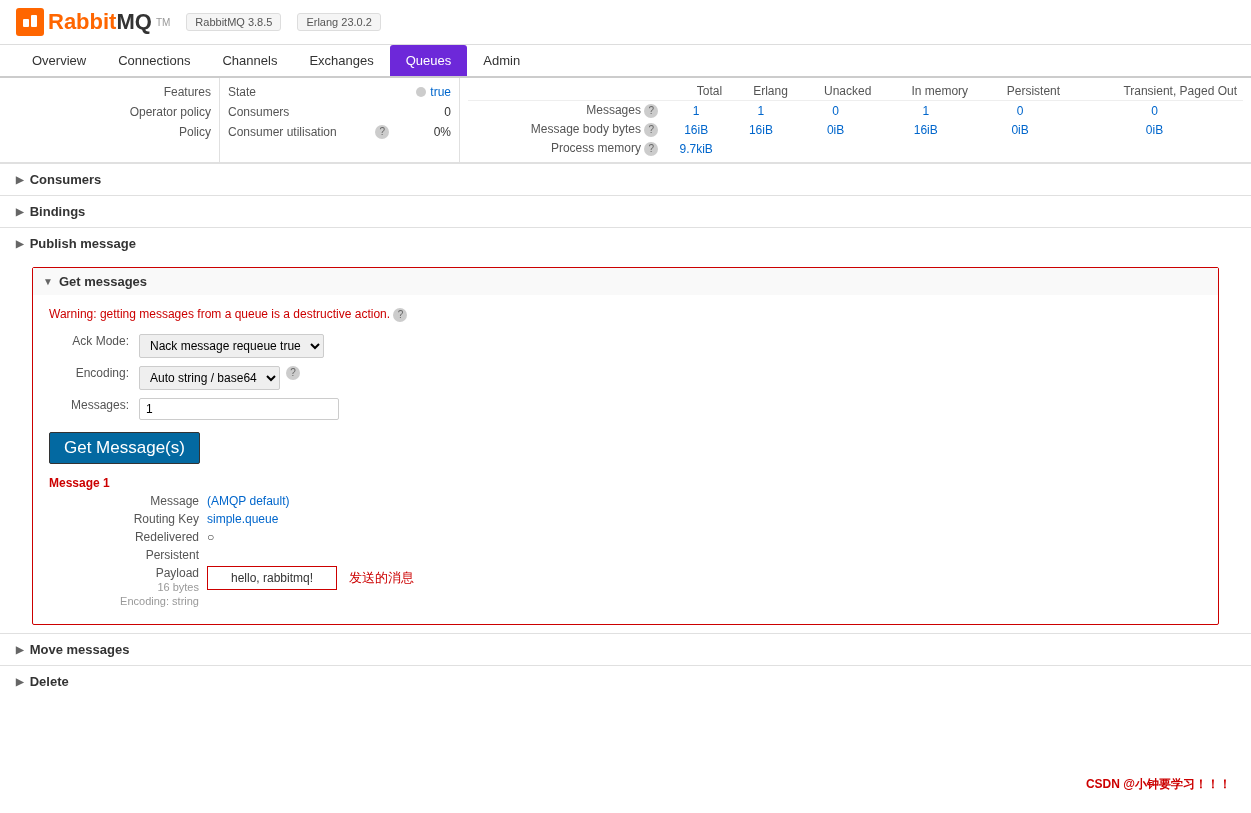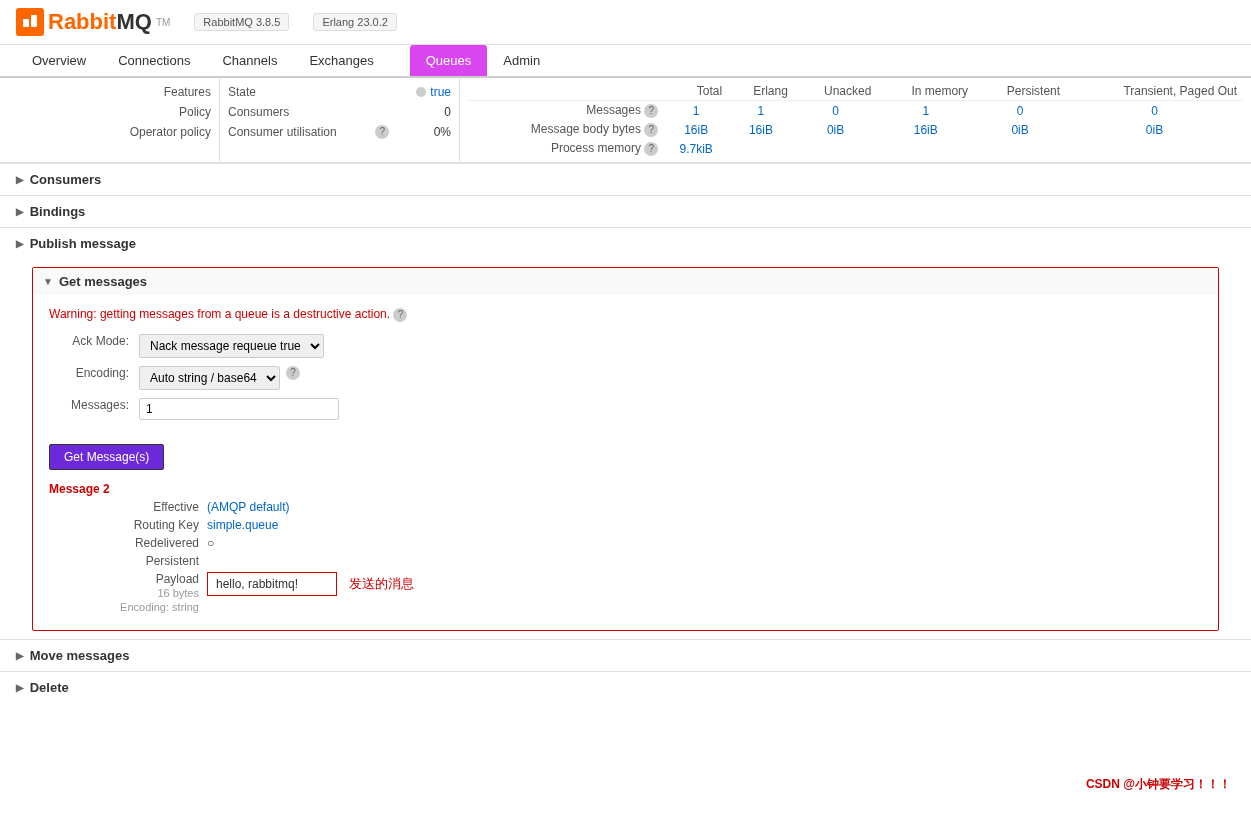--- a/index.html
+++ b/index.html
@@ -1,30 +1,30 @@
 <!DOCTYPE html>
 <html><head>
   <meta charset="utf-8">
   <style>
     * { box-sizing: border-box; margin: 0; padding: 0; }
     body { font-family: Arial, sans-serif; font-size: 12px; color: #333; background: #fff; }
 
     
-    .top-bar { display: flex; align-items: center; padding: 8px 16px; border-bottom: 1px solid #ddd; gap: 24px; }
+    .top-bar { display: flex; align-items: center; padding: 8px 16px; border-bottom: 1px solid #ddd; gap: 16px; }
     .logo { display: flex; align-items: center; gap: 4px; }
     .logo-icon { width: 28px; height: 28px; background: #ff6600; border-radius: 3px; display: flex; align-items: center; justify-content: center; }
     .logo-icon svg { fill: white; }
     .logo-text { font-size: 22px; font-weight: bold; color: #333; }
     .logo-tm { font-size: 10px; color: #999; vertical-align: super; }
     .version-badge { background: #f5f5f5; border: 1px solid #ddd; border-radius: 3px; padding: 2px 8px; font-size: 11px; color: #555; }
 
     
     .nav-bar { display: flex; border-bottom: 2px solid #ccc; padding: 0 16px; background: #fff; }
     .nav-item { padding: 8px 16px; cursor: pointer; font-size: 13px; color: #333; border: none; background: none; }
-    .nav-item.active { background: #d946ef; color: #fff; border-radius: 3px 3px 0 0; margin-left: 20px; }
+    .nav-item.active { background: #6d28d9; color: #fff; border-radius: 3px 3px 0 0; }
 
     
     .info-section { display: flex; border-bottom: 1px solid #e0e0e0; }
     .info-left { width: 220px; border-right: 1px solid #e0e0e0; padding: 4px 0; }
     .info-left .row { display: flex; justify-content: flex-end; padding: 3px 8px; }
     .info-left .label { color: #555; font-size: 12px; }
     .info-mid { width: 240px; border-right: 1px solid #e0e0e0; padding: 4px 0; }
     .info-mid .row { display: flex; justify-content: space-between; padding: 3px 8px; align-items: center; }
     .info-mid .label { color: #555; font-size: 12px; }
     .info-mid .value { color: #333; font-size: 12px; }
@@ -43,21 +43,21 @@
     
     .get-messages-section { border: 1px solid #cc0000; margin: 8px 16px; border-radius: 2px; }
     .get-messages-header { display: flex; align-items: center; padding: 6px 10px; cursor: pointer; font-weight: bold; font-size: 13px; color: #333; background: #f9f9f9; }
     .get-messages-header .arrow { margin-right: 6px; font-size: 10px; color: #666; }
     .get-messages-body { padding: 12px 16px; }
     .warning-text { color: #cc0000; font-size: 12px; margin-bottom: 12px; }
     .form-row { display: flex; align-items: flex-start; margin-bottom: 8px; }
     .form-label { width: 80px; text-align: right; margin-right: 10px; color: #555; font-size: 12px; }
     .form-select { padding: 3px 6px; border: 1px solid #ccc; border-radius: 2px; font-size: 12px; }
     .form-input { padding: 3px 6px; border: 1px solid #ccc; border-radius: 2px; font-size: 12px; width: 200px; }
-    .btn-get { background: #6d28d9; color: #fff; border: 1px solid #333; padding: 5px 14px; cursor: pointer; font-size: 12px; border-radius: 2px; margin-top: 16px; }
+    .btn-get { background: #0369a1; color: #fff; border: 1px solid #333; padding: 5px 14px; cursor: pointer; font-size: 17px; border-radius: 2px; margin-top: 4px; }
 
     
     .message-title { color: #cc0000; font-size: 12px; font-weight: bold; margin: 10px 0 4px 0; }
     .server-msg { color: #333; font-size: 12px; margin-bottom: 8px; }
     .msg-detail-table { font-size: 12px; margin-left: 40px; }
     .msg-detail-table .detail-row { display: flex; margin-bottom: 4px; }
     .msg-detail-table .detail-label { width: 110px; text-align: right; color: #555; margin-right: 8px; }
     .msg-detail-table .detail-value { color: #333; }
     .detail-value.blue { color: #0066cc; }
     .payload-box { border: 1px solid #cc0000; padding: 4px 8px; background: #fff; font-size: 12px; display: inline-block; min-width: 130px; }
@@ -100,24 +100,24 @@
   <button class="nav-item">Admin</button>
 </div>
 
 <div class="info-section">
 
   <div class="info-left">
     <div class="row">
       <span class="label">Features</span>
     </div>
     <div class="row">
+      <span class="label">Operator policy</span>
+    </div>
+    <div class="row">
       <span class="label">Policy</span>
-    </div>
-    <div class="row">
-      <span class="label">Operator policy</span>
     </div>
   </div>
 
   <div class="info-mid">
     <div class="row state-row">
       <span class="label">State</span>
       <span style="margin-left:8px; display:flex; align-items:center;">
         <span class="idle-badge"></span>
         <span class="idle-text">true</span>
       </span>
@@ -235,25 +235,25 @@
 
       <div class="form-row">
         <span class="form-label">Messages:</span>
         <input type="text" class="form-input" value="1" style="">
       </div>
 
       <button class="btn-get">Get Message(s)</button>
 
       
       <div style="margin-top: 12px;">
-        <div class="message-title">Message 2</div>
+        <div class="message-title">Message 1</div>
 
         <div class="msg-detail-table">
           <div class="detail-row">
-            <span class="detail-label">Effective</span>
+            <span class="detail-label">Message</span>
             <span class="detail-value blue">(AMQP default)</span>
           </div>
           <div class="detail-row">
             <span class="detail-label">Routing Key</span>
             <span class="detail-value blue">simple.queue</span>
           </div>
           <div class="detail-row">
             <span class="detail-label">Redelivered</span>
             <span class="detail-value">○</span>
           </div>
@@ -262,21 +262,21 @@
             <span class="detail-value"></span>
           </div>
           <div class="detail-row payload-row">
             <span class="detail-label">
               <span>Payload</span>
               <br>
               <span class="payload-sub">16 bytes</span>
               <br>
               <span class="payload-sub">Encoding: string</span>
             </span>
-            <div style="display:flex; align-items:center;">
+            <div style="display:flex; align-items:center;text-align:center;">
               <div class="payload-box">
                 <span>hello, rabbitmq!</span>
               </div>
               <span class="chinese-text">发送的消息</span>
             </div>
           </div>
         </div>
       </div>
     </div>
   </div>

